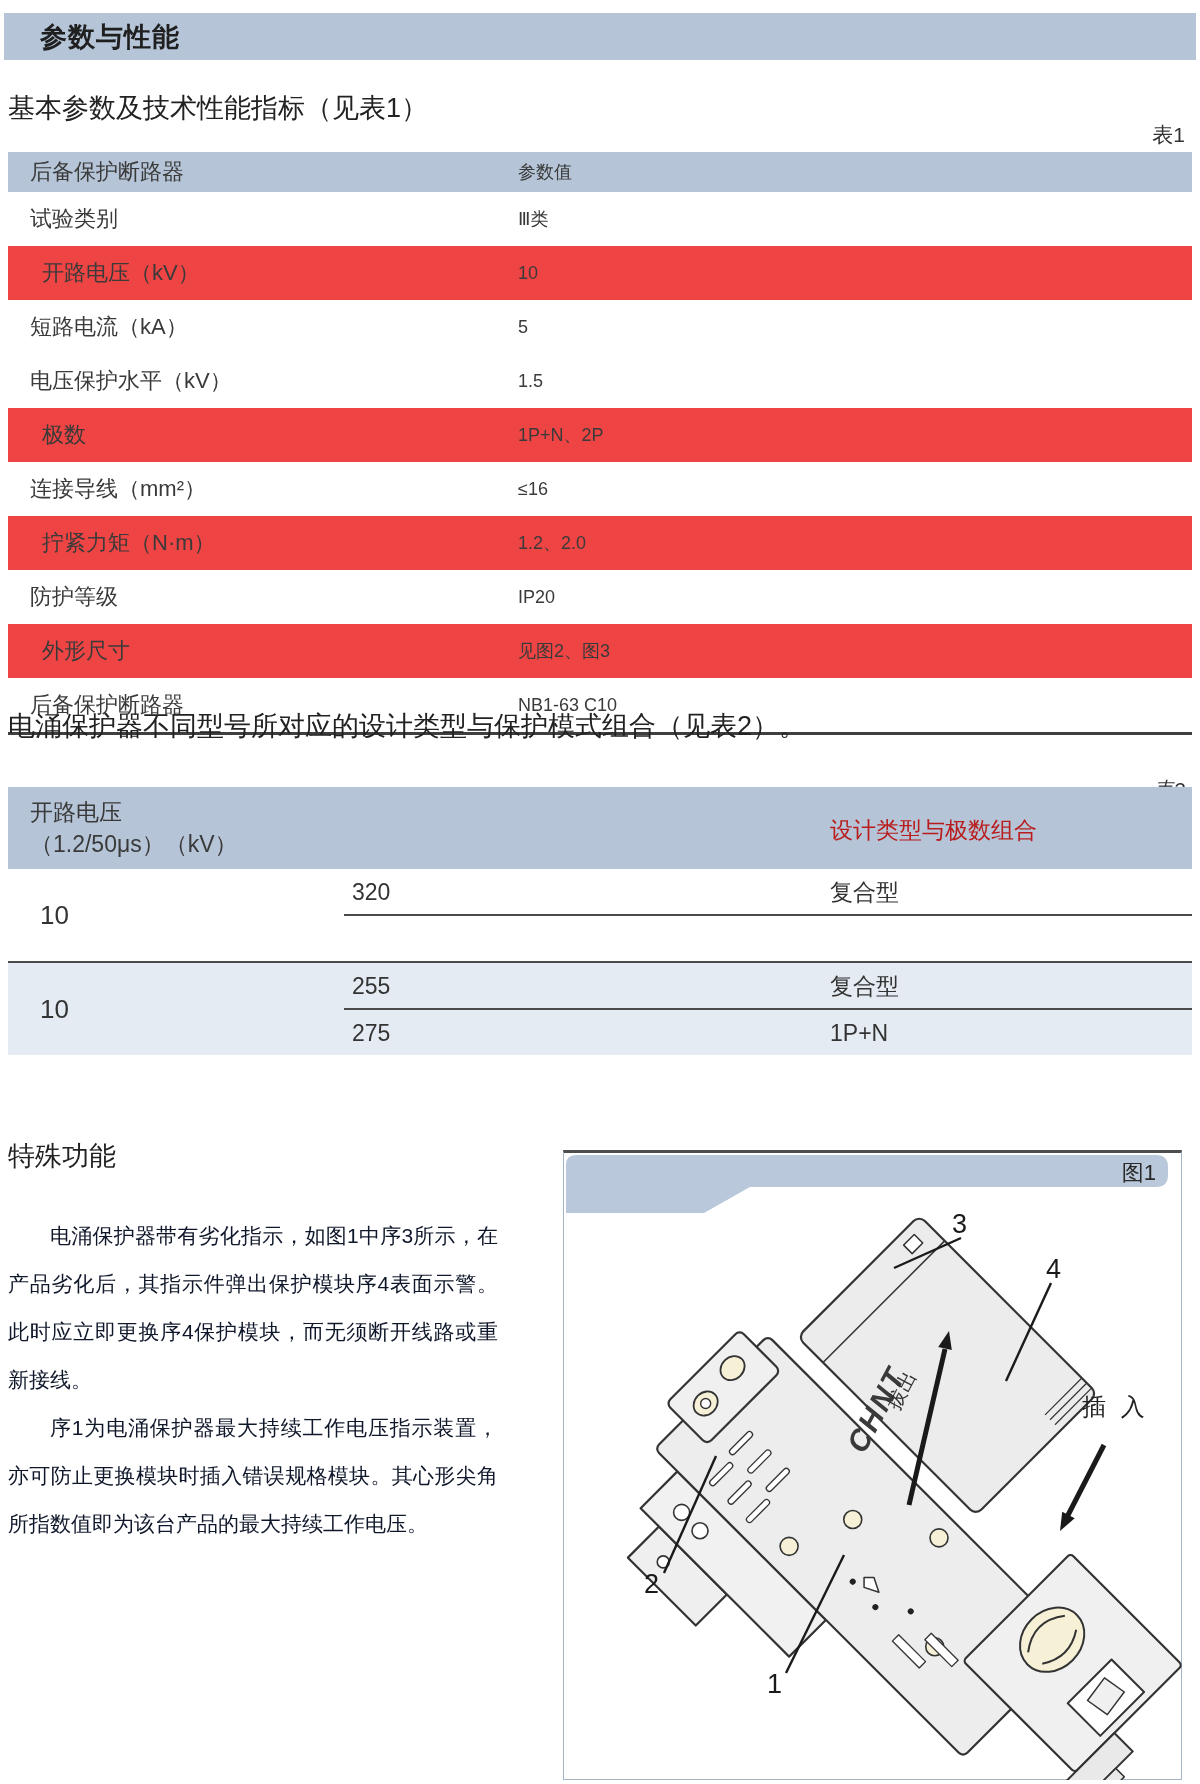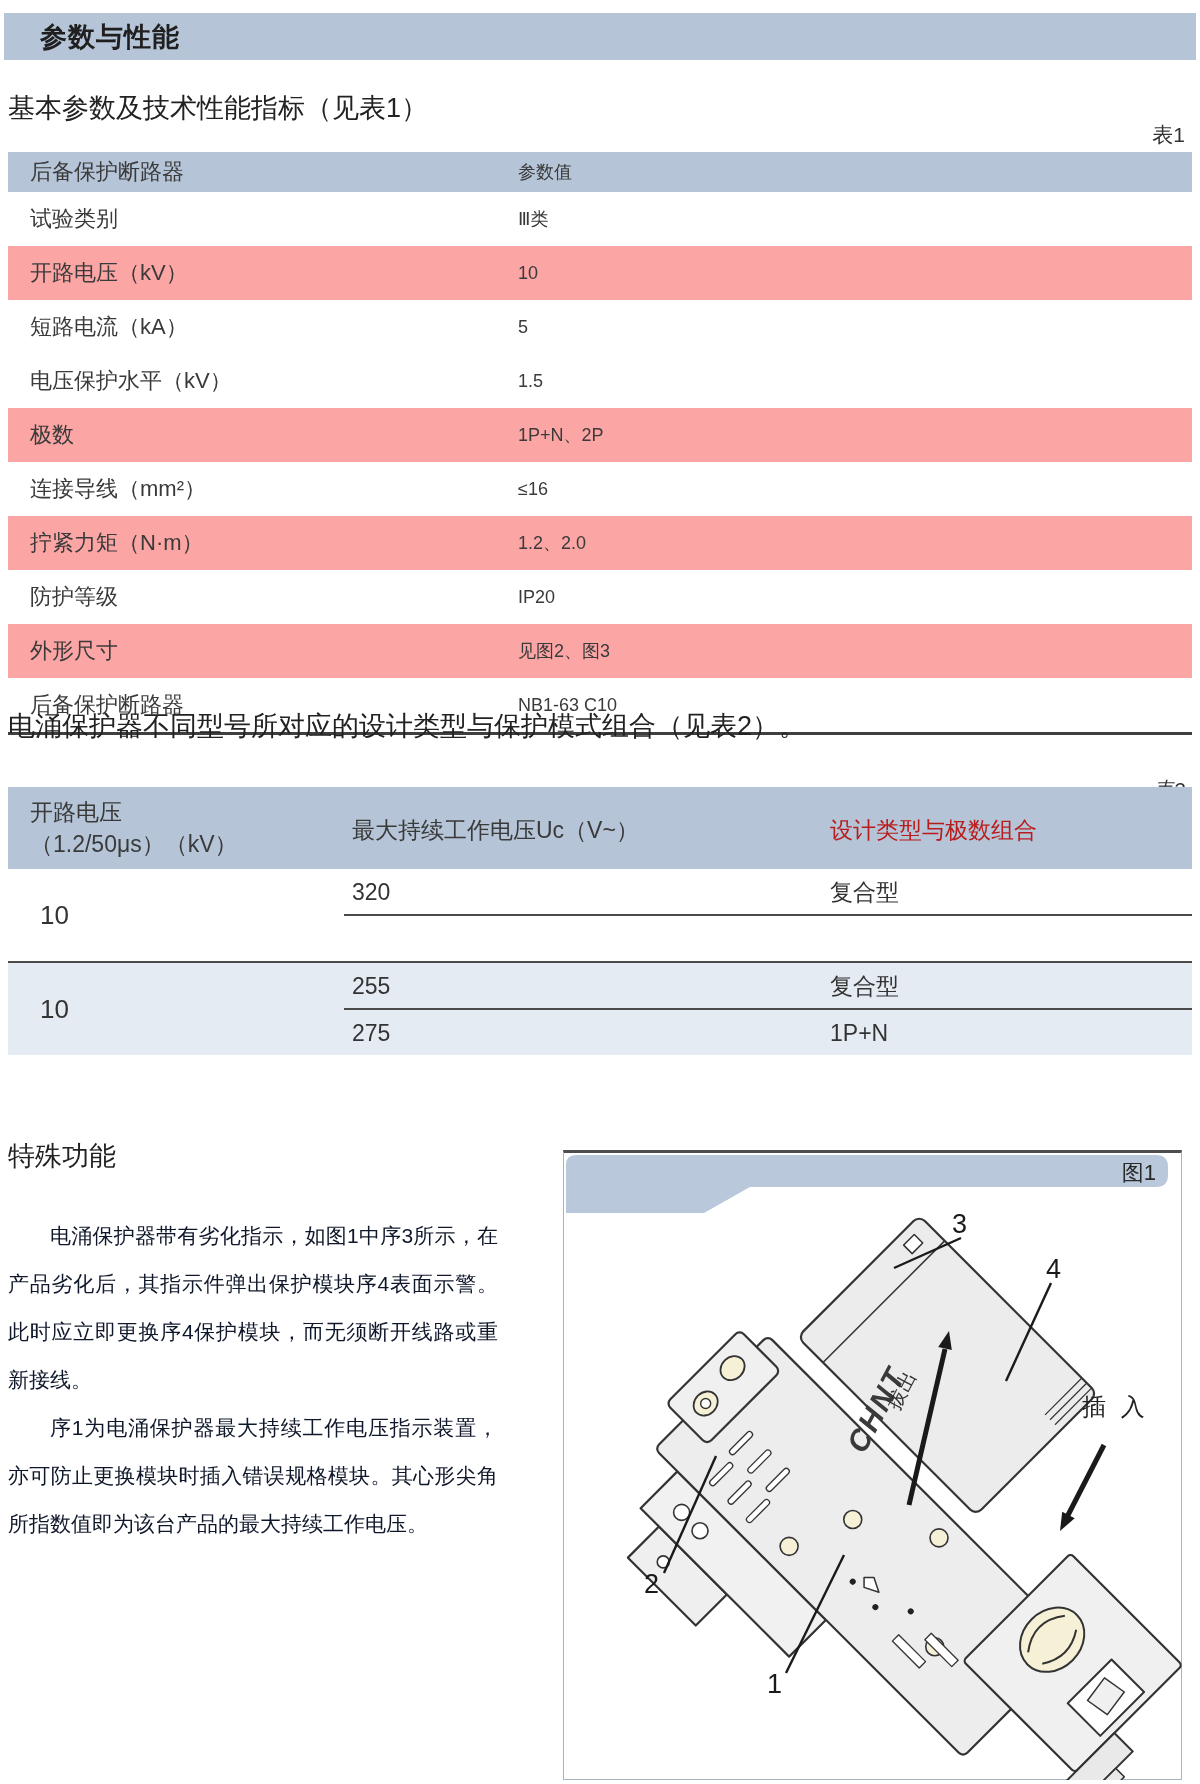--- a/index.html
+++ b/index.html
@@ -12,21 +12,21 @@
           display:flex;align-items:center;}
   .banner span{font-size:27px;font-weight:bold;color:#1f1f1f;padding-left:36px;letter-spacing:1px;}
 
   .intro{left:8px;font-size:27px;color:#222;}
   .tbl-label{right:15px;font-size:21px;color:#333;}
 
   
   .table1{left:8px;top:152px;width:1184px;}
   .t1-head{height:40px;background:#b5c4d7;position:relative;display:flex;align-items:center;}
   .t1-row{height:54px;position:relative;display:flex;align-items:center;background:#fff;}
-  .t1-row.alt{background:#fca5a5;}
+  .t1-row.alt{background:#ef4444;padding-left:12px;}
   .table1 .c1{padding-left:22px;font-size:22px;color:#3a3a3a;}
   .table1 .c2{position:absolute;left:510px;font-size:18px;color:#3a3a3a;}
   .t1-bottom{height:3px;background:#3f3f3f;}
 
   
   .table2{left:8px;top:787px;width:1184px;}
   .t2-head{height:82px;background:#b5c4d7;position:relative;}
   .t2-h1{position:absolute;left:22px;top:9px;font-size:23px;color:#3a3a3a;line-height:32px;display:flex;flex-direction:column;}
   .t2-h2{position:absolute;left:344px;top:28px;font-size:23px;color:#3a3a3a;}
   .t2-h3{position:absolute;left:822px;top:28px;font-size:23px;color:#b91c1c;}
@@ -111,21 +111,20 @@
 
 <div class="abs intro" style="top:708px;">电涌保护器不同型号所对应的设计类型与保护模式组合（见表2）。</div>
 <div class="abs tbl-label" style="top:776px;font-style:italic;">表2</div>
 
 <div class="abs table2">
   <div class="t2-head">
     <div class="t2-h1">
       <span>开路电压</span>
       <span>（1.2/50μs）（kV）</span>
     </div>
-    <span class="t2-h2">最大持续工作电压Uc（V~）</span>
     <span class="t2-h3">设计类型与极数组合</span>
   </div>
 
   <div class="t2-group">
     <span class="t2-v">10</span>
     <div class="t2-sub">
       <span class="uc">320</span>
       <span class="tp">复合型</span>
     </div>
     <div class="t2-subline"></div>

